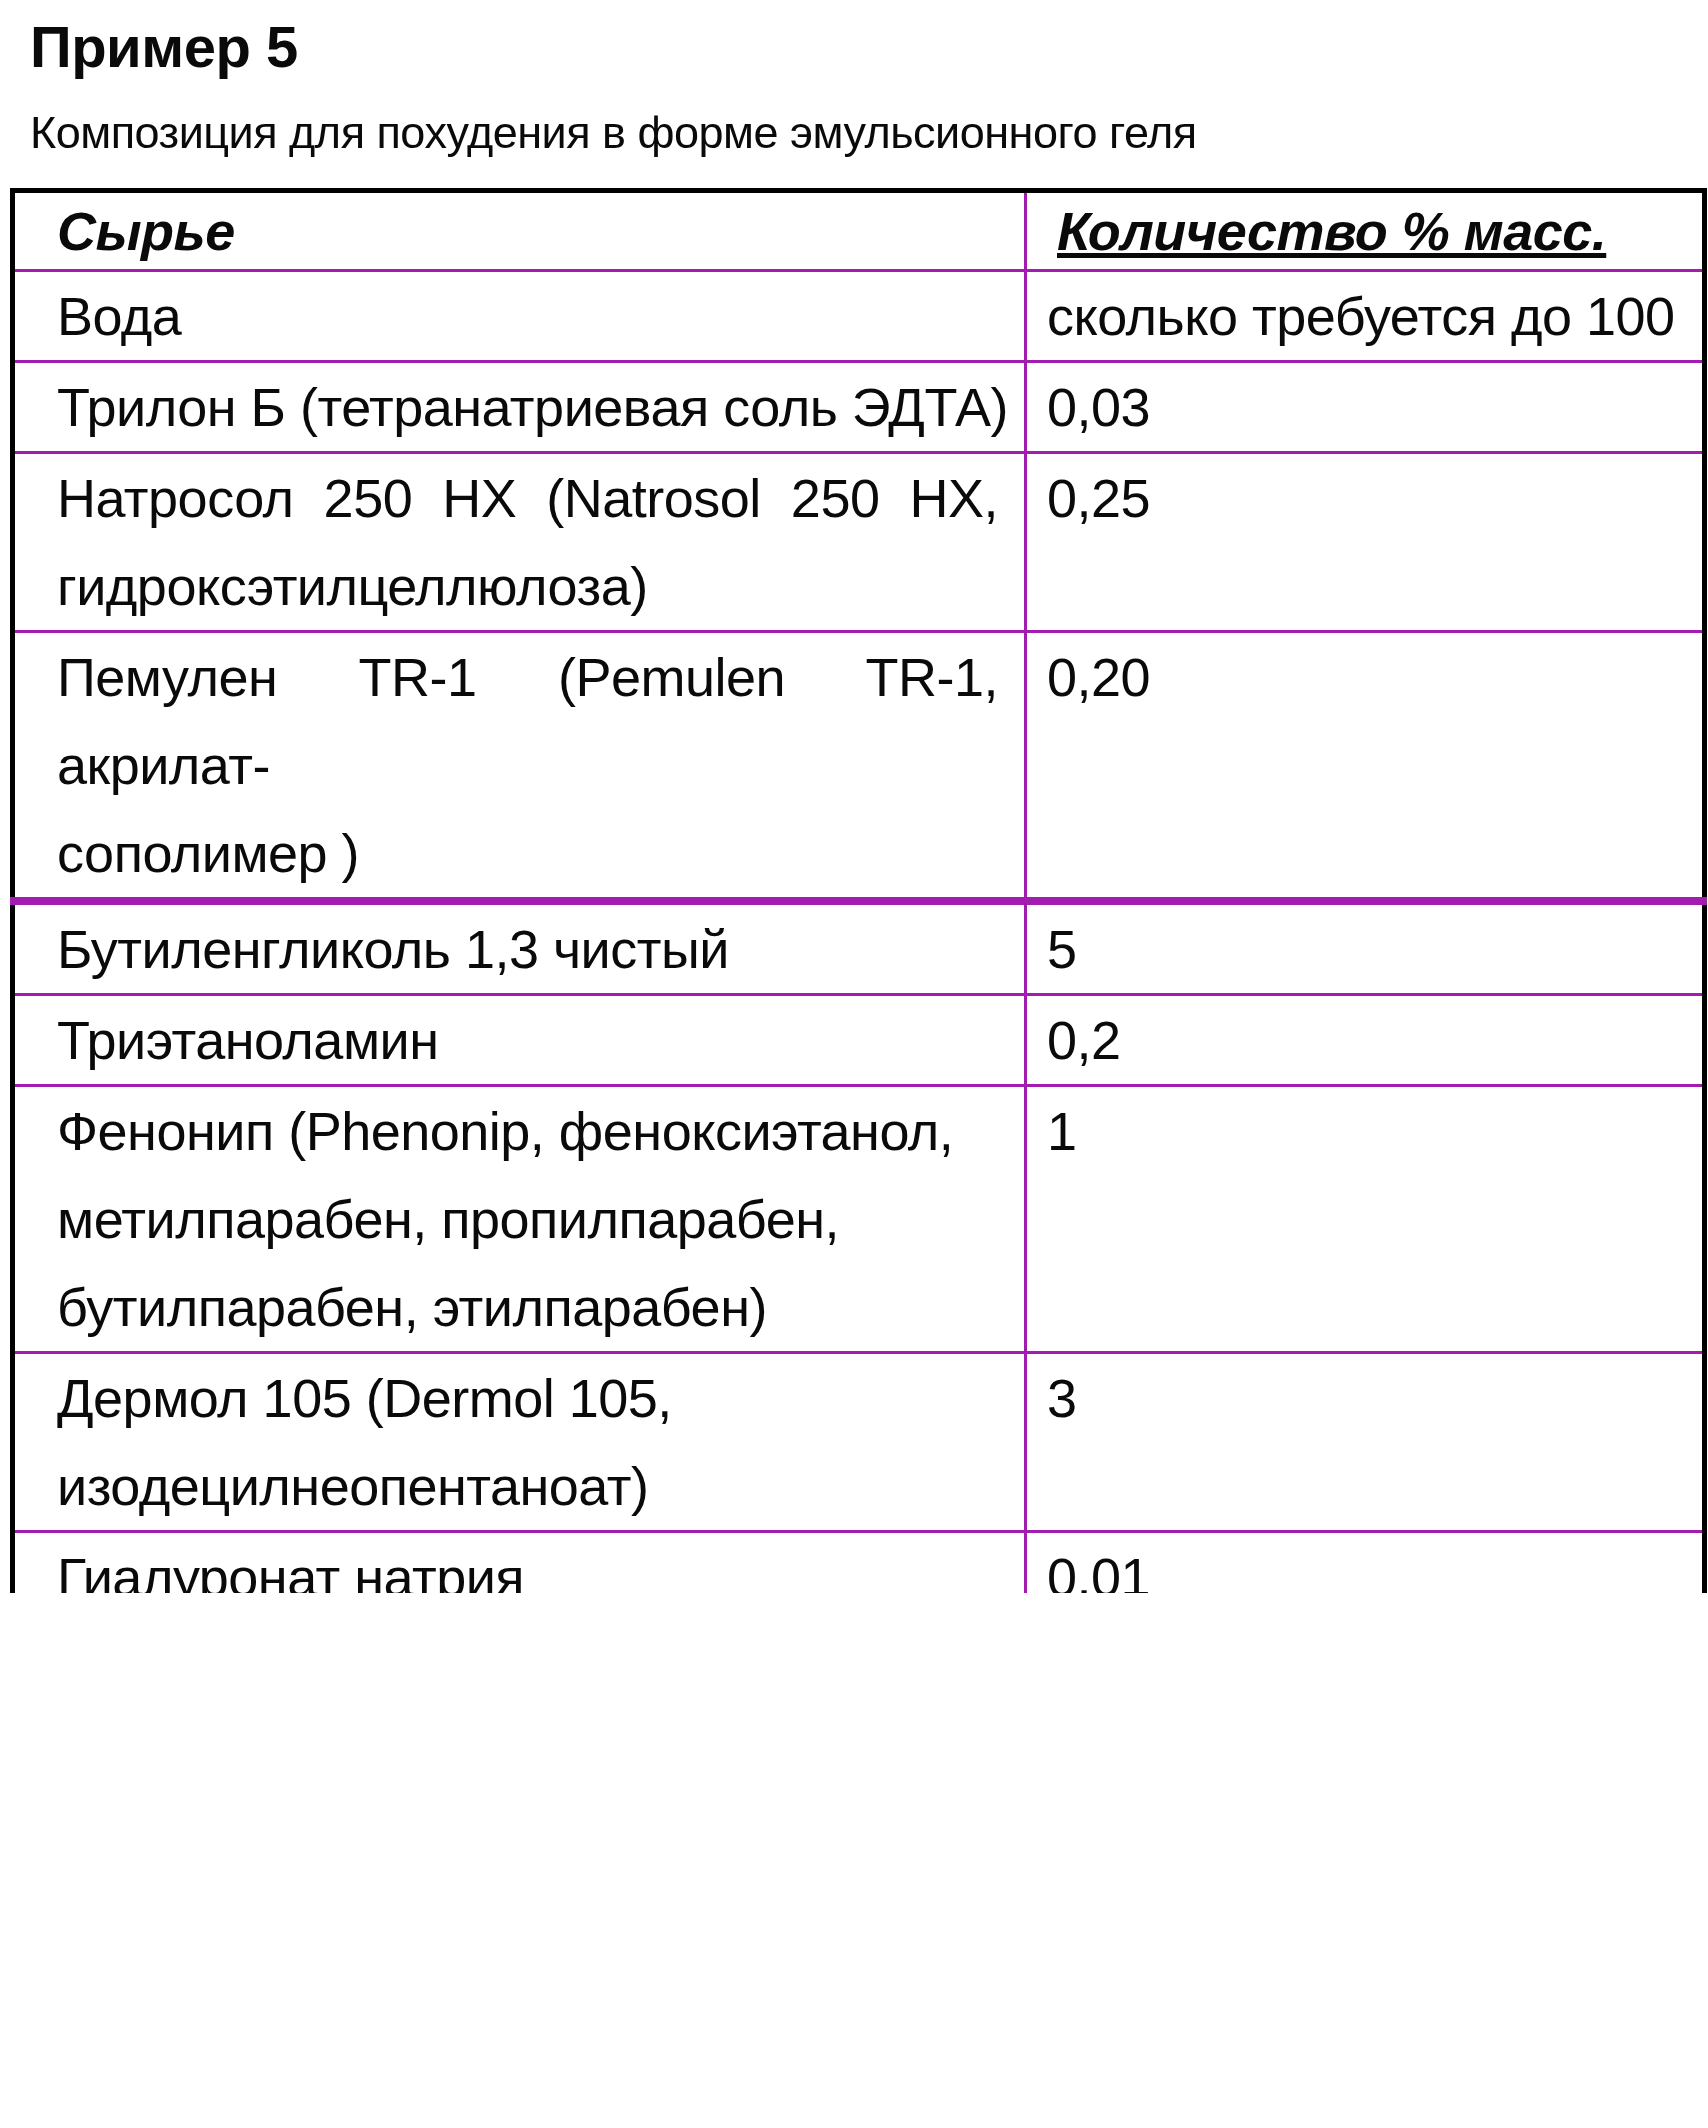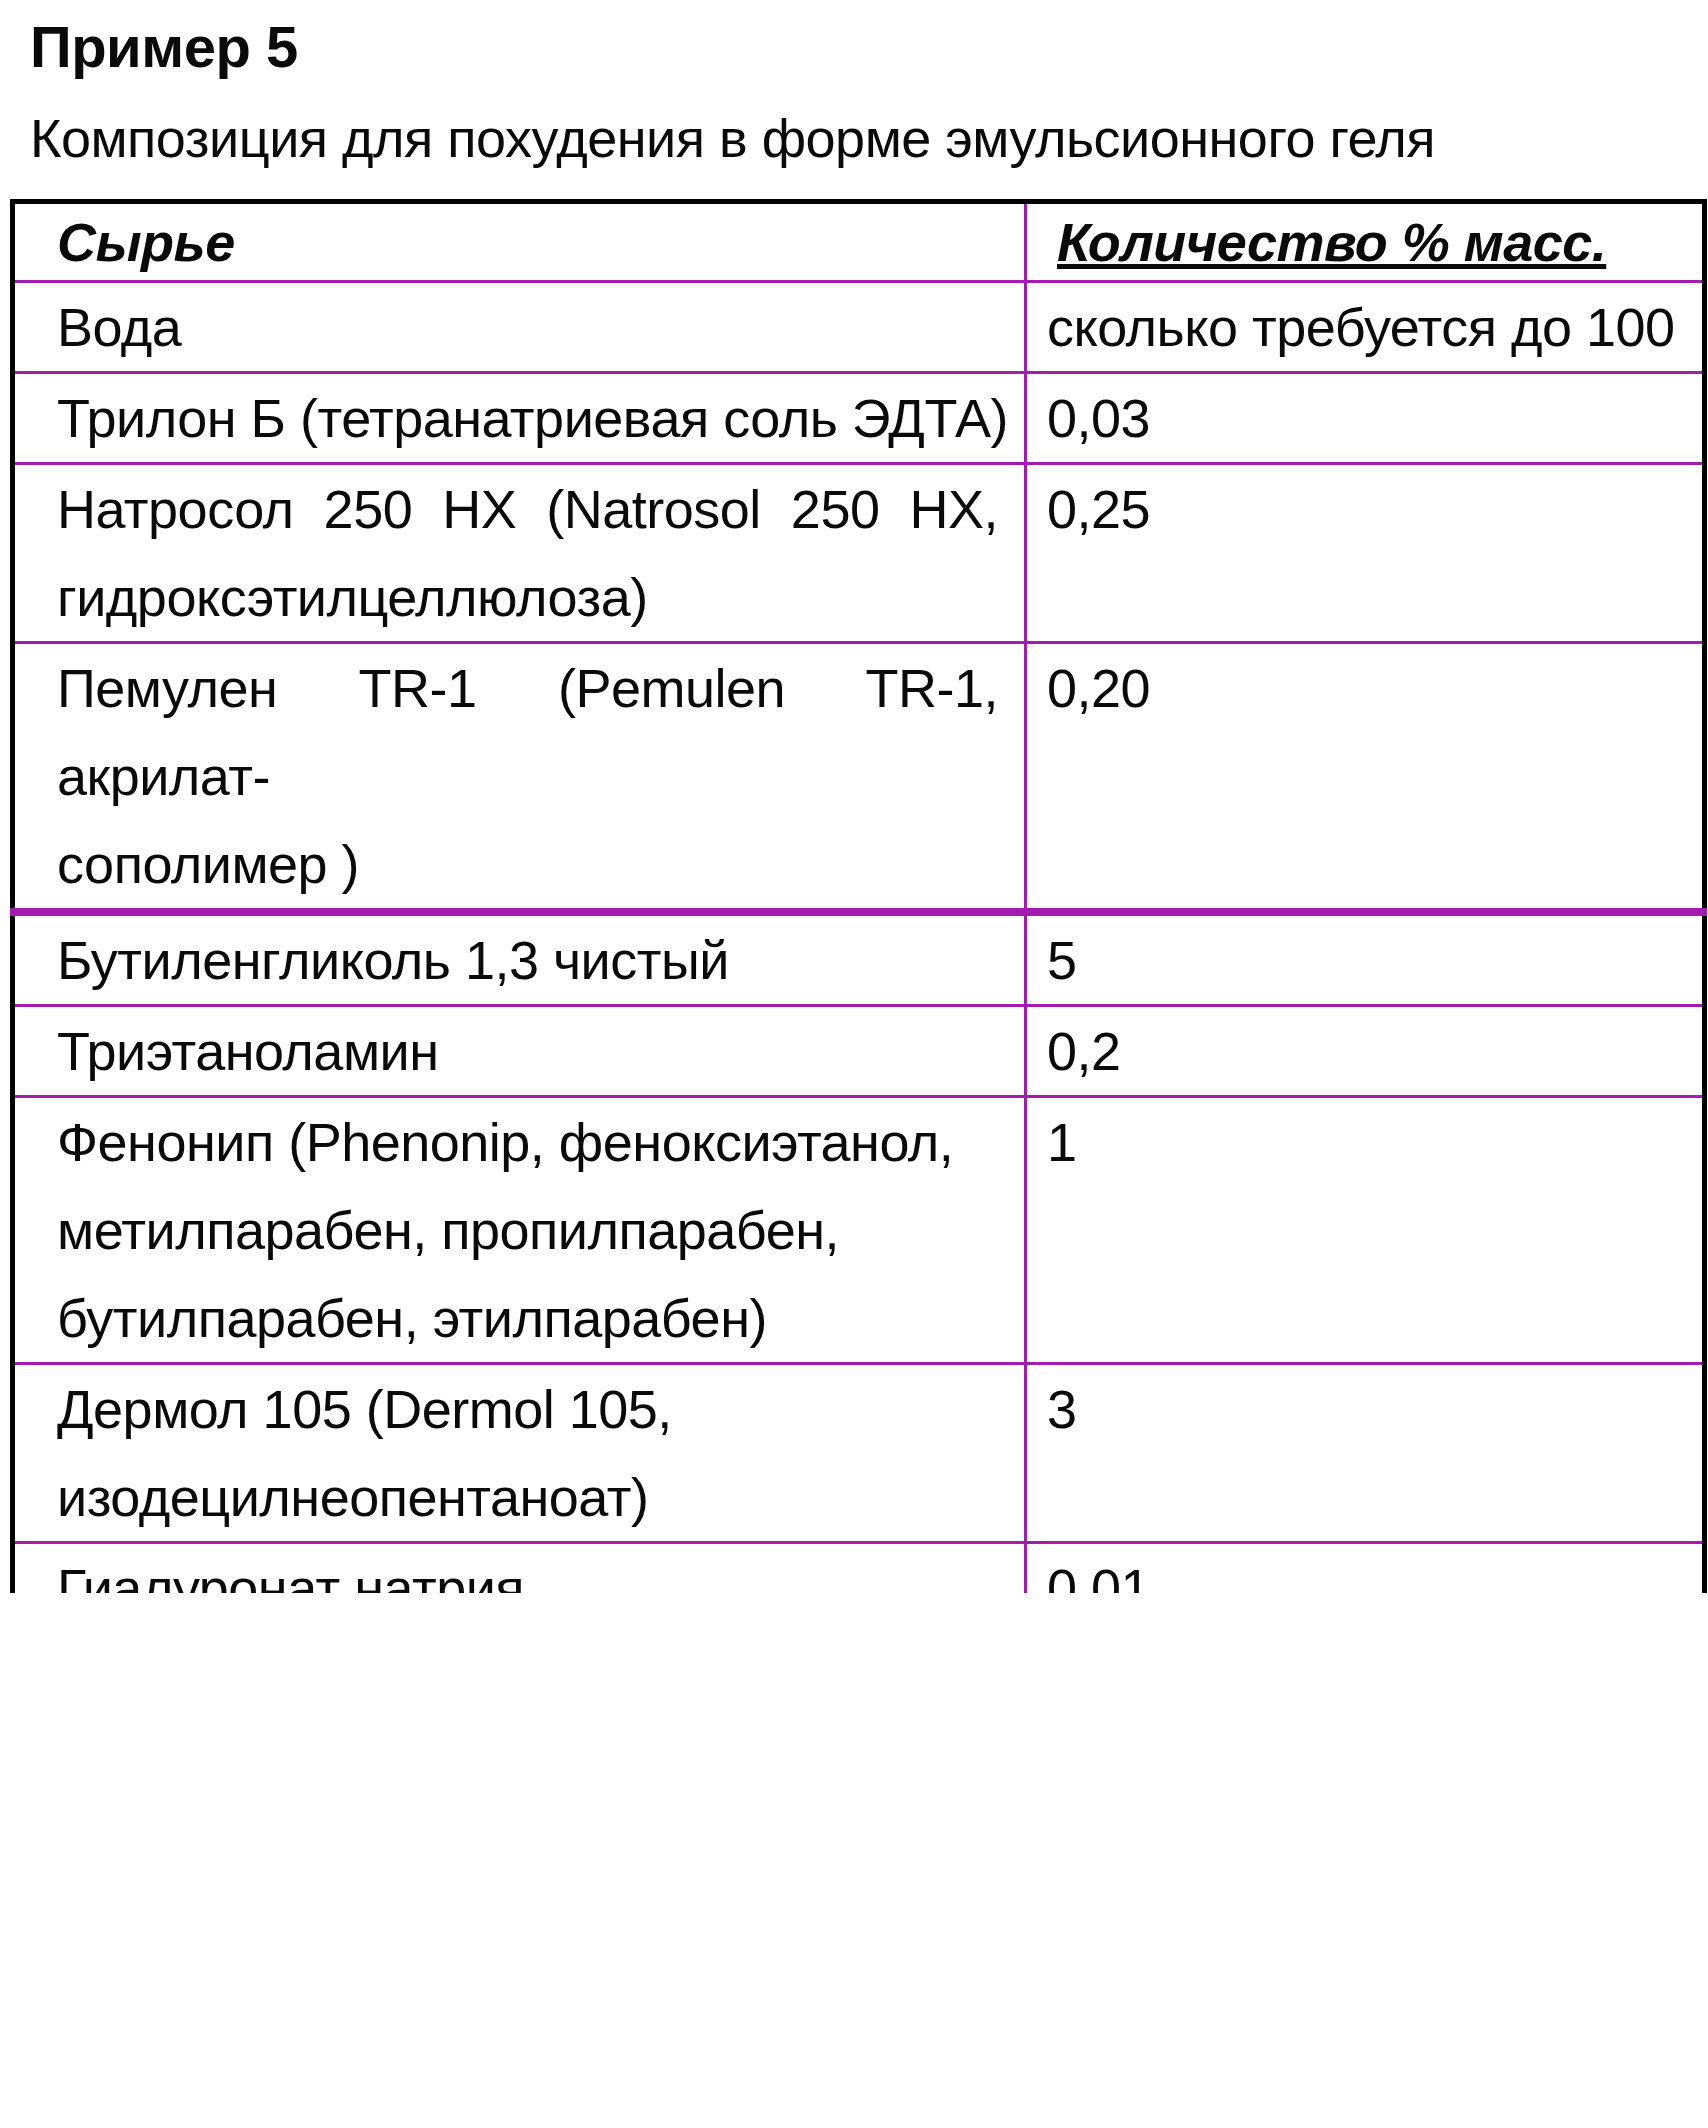--- a/index.html
+++ b/index.html
@@ -19,21 +19,21 @@
   }
   .title {
     margin: 14px 0 0 30px;
     font-size: 58px;
     line-height: 1.15;
     font-weight: bold;
     color: #0a0a0a;
   }
   .subtitle {
     margin: 26px 0 0 30px;
-    font-size: 54px;
+    font-size: 45px;
     line-height: 1.15;
     font-weight: normal;
   }
   table.comp {
     margin: 30px 0 0 10px;
     width: 1692px;
     table-layout: fixed;
     border-collapse: collapse;
     border: 5px solid #000;
   }

